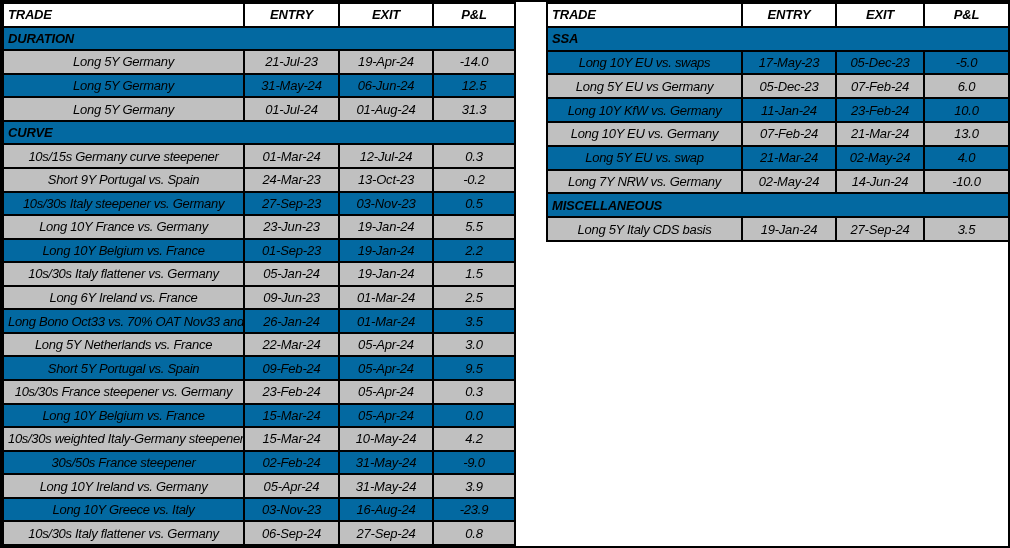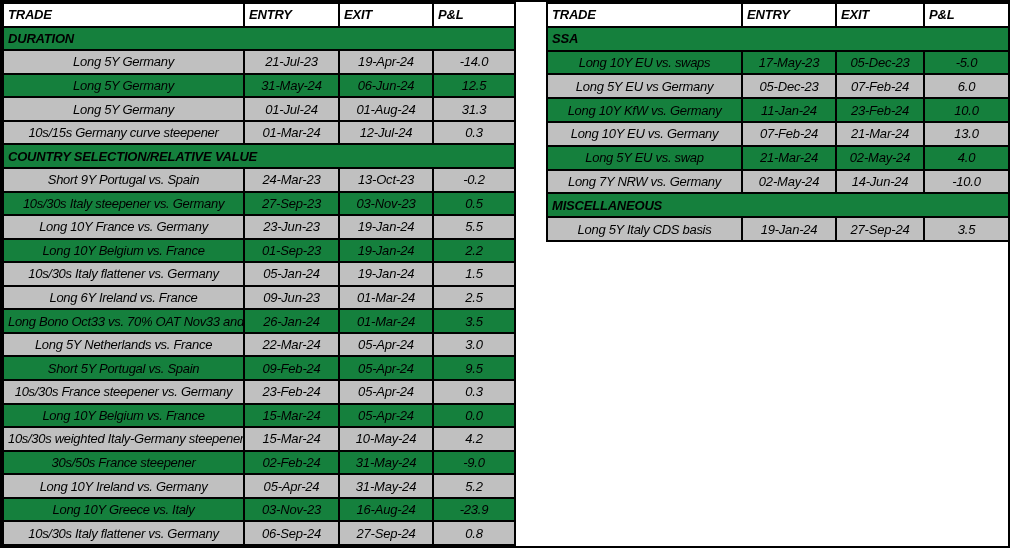--- a/index.html
+++ b/index.html
@@ -45,21 +45,21 @@
     white-space: nowrap;
     overflow: hidden;
     vertical-align: middle;
   }
   th.h-trade {
     text-align: left;
     font-weight: bold;
     letter-spacing: -0.2px;
   }
   th.h-center {
-    text-align: left;
+    text-align: center;
     font-weight: bold;
     letter-spacing: -0.2px;
   }
   td.section {
     font-weight: bold;
     text-align: left;
     background: #ffffff;
     letter-spacing: -0.2px;
   }
   td.trade-name {
@@ -67,21 +67,21 @@
     letter-spacing: -0.3px;
   }
   td.c {
     text-align: center;
     letter-spacing: -0.2px;
   }
   tr.shaded td {
     background: #C0C0C0;
   }
   tr.plain td {
-    background: #15803d;
+    background: #0369a1;
   }
 </style>
 </head>
 <body>
 
 <div class="canvas">
 
   <table class="trades" id="left-table">
     <colgroup>
       <col style="width:241px">
@@ -110,29 +110,29 @@
           <td class="c">31-May-24</td>
           <td class="c">06-Jun-24</td>
           <td class="c">12.5</td>
         </tr>
         <tr class="shaded">
           <td class="trade-name">Long 5Y Germany</td>
           <td class="c">01-Jul-24</td>
           <td class="c">01-Aug-24</td>
           <td class="c">31.3</td>
         </tr>
+        <tr class="plain">
+          <td colspan="4" class="section">CURVE</td>
+        </tr>
         <tr class="shaded">
           <td class="trade-name">10s/15s Germany curve steepener</td>
           <td class="c">01-Mar-24</td>
           <td class="c">12-Jul-24</td>
           <td class="c">0.3</td>
         </tr>
-        <tr class="plain">
-          <td colspan="4" class="section">COUNTRY SELECTION/RELATIVE VALUE</td>
-        </tr>
         <tr class="shaded">
           <td class="trade-name">Short 9Y Portugal vs. Spain</td>
           <td class="c">24-Mar-23</td>
           <td class="c">13-Oct-23</td>
           <td class="c">-0.2</td>
         </tr>
         <tr class="plain">
           <td class="trade-name">10s/30s Italy steepener vs. Germany</td>
           <td class="c">27-Sep-23</td>
           <td class="c">03-Nov-23</td>
@@ -201,21 +201,21 @@
         <tr class="plain">
           <td class="trade-name">30s/50s France steepener</td>
           <td class="c">02-Feb-24</td>
           <td class="c">31-May-24</td>
           <td class="c">-9.0</td>
         </tr>
         <tr class="shaded">
           <td class="trade-name">Long 10Y Ireland vs. Germany</td>
           <td class="c">05-Apr-24</td>
           <td class="c">31-May-24</td>
-          <td class="c">5.2</td>
+          <td class="c">3.9</td>
         </tr>
         <tr class="plain">
           <td class="trade-name">Long 10Y Greece vs. Italy</td>
           <td class="c">03-Nov-23</td>
           <td class="c">16-Aug-24</td>
           <td class="c">-23.9</td>
         </tr>
         <tr class="shaded">
           <td class="trade-name">10s/30s Italy flattener vs. Germany</td>
           <td class="c">06-Sep-24</td>

